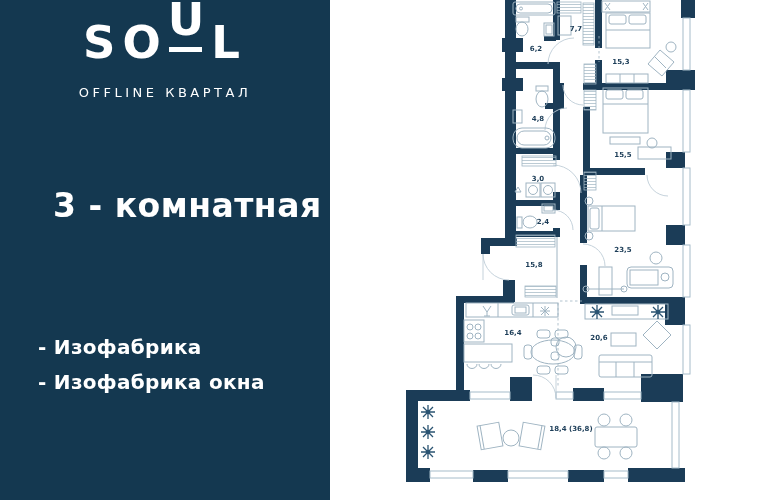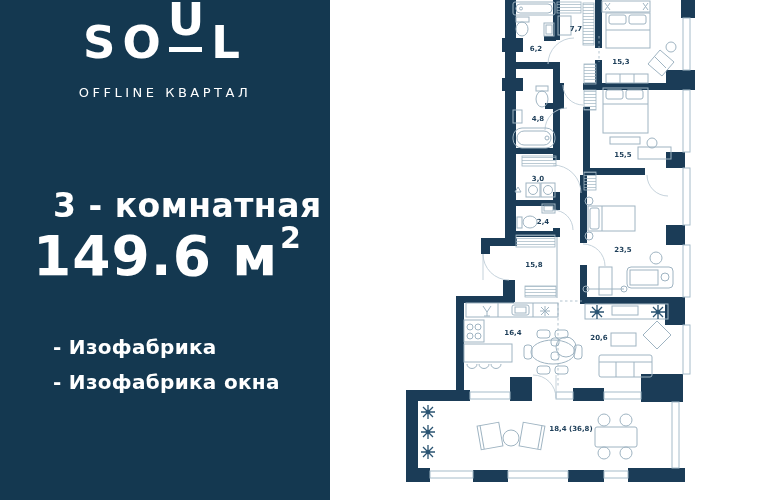--- a/index.html
+++ b/index.html
@@ -20,21 +20,21 @@
   .logo-wrap{position:absolute;top:10px;left:0;width:100%;display:flex;justify-content:center;align-items:flex-end;}
   .logo-so,.logo-l{font-size:45px;font-weight:bold;letter-spacing:7px;line-height:1;}
   .logo-u-wrap{display:flex;flex-direction:column;align-items:center;transform:translateY(-13px);margin-right:7px;}
   .logo-u{font-size:45px;font-weight:bold;line-height:1;letter-spacing:0;}
   .logo-underline{width:33px;height:5px;background:var(--text);margin-top:5px;}
   .logo-sub{position:absolute;top:67px;left:0;width:100%;text-align:center;font-size:13px;font-weight:500;letter-spacing:3.5px;margin-top:18px;}
   .rooms-title{position:absolute;top:186px;left:53px;font-size:33px;font-weight:bold;letter-spacing:0.5px;}
   .area-line{position:absolute;top:224px;left:33px;font-size:55px;font-weight:bold;letter-spacing:1px;}
   .area-sup{font-size:30px;font-weight:bold;vertical-align:top;position:relative;top:-4px;left:2px;}
   .features{position:absolute;top:330px;left:38px;list-style:none;}
-  .features li{font-size:20px;font-weight:bold;line-height:35px;letter-spacing:0.3px;margin-left:15px;}
+  .features li{font-size:20px;font-weight:bold;line-height:35px;letter-spacing:0.3px;}
 
   
   .plan{position:absolute;left:0;top:0;z-index:1;}
   .w{fill:var(--wall);stroke:none;}
   .f{fill:none;stroke:var(--line);stroke-width:1;}
   .hatch{fill:url(#hatchp);stroke:var(--line);stroke-width:0.8;}
   .win{fill:#fff;stroke:var(--win);stroke-width:1;}
   .arc{fill:none;stroke:var(--arc);stroke-width:0.9;}
   .dash{fill:none;stroke:var(--line);stroke-width:0.8;stroke-dasharray:2.5 2.5;}
   .plant{stroke:var(--plant);stroke-width:1.3;fill:none;}
@@ -315,20 +315,19 @@
       <span class="logo-u-wrap">
         <span class="logo-u">U</span>
         <span class="logo-underline"></span>
       </span>
       <span class="logo-l">L</span>
     </div>
     <div class="logo-sub">OFFLINE КВАРТАЛ</div>
 
     <div class="rooms-title">3 - комнатная</div>
 
-    <div class="area-line"><span>149.6</span><span> м</span><span class="area-sup">2</span></div>
 
     <ul class="features">
       <li>- Изофабрика</li>
       <li>- Изофабрика окна</li>
     </ul>
   </div>
 </div>
 
 </body></html>

